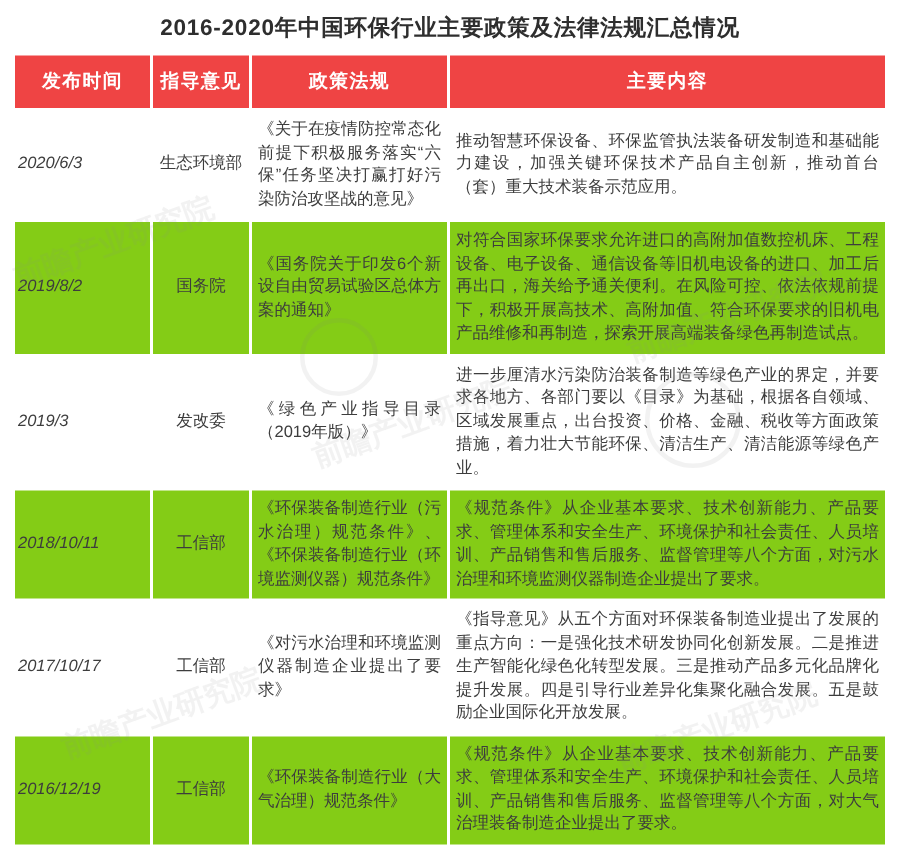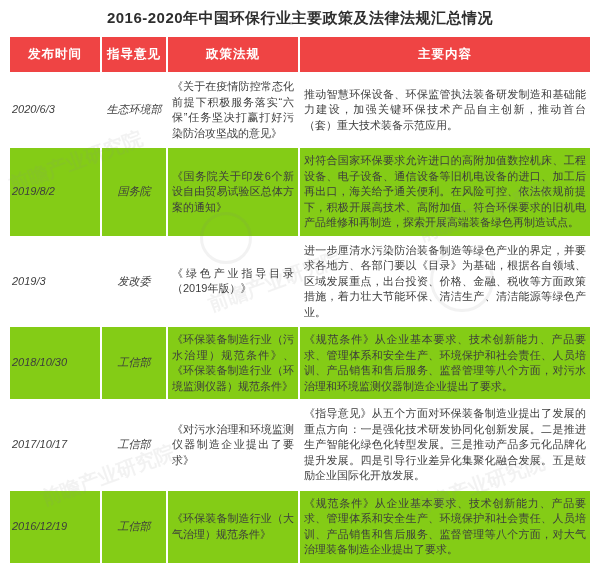--- a/index.html
+++ b/index.html
@@ -45,21 +45,21 @@
     font-size: 11px;
     line-height: 15.5px;
     color: #3d3d3d;
     vertical-align: middle;
     padding: 5px 4px;
     background: #ffffff;
   }
   tbody tr.stripe td { background: #84cc16; }
 
   td.cell-date   { text-align: left; padding-left: 2px; font-style: italic; }
-  td.cell-agency { text-align: center; font-style: italic; }
+  td.cell-agency { text-align: center; }
   td.cell-policy { text-align: justify; }
   td.cell-content{ text-align: justify; margin-left: 36px; }
 
   
   .wm {
     position: absolute;
     font-size: 20px;
     color: #8a8a8a;
     opacity: 0.10;
     transform: rotate(-20deg);
@@ -117,21 +117,21 @@
         <td class="cell-policy">《国务院关于印发6个新设自由贸易试验区总体方案的通知》</td>
         <td class="cell-content">对符合国家环保要求允许进口的高附加值数控机床、工程设备、电子设备、通信设备等旧机电设备的进口、加工后再出口，海关给予通关便利。在风险可控、依法依规前提下，积极开展高技术、高附加值、符合环保要求的旧机电产品维修和再制造，探索开展高端装备绿色再制造试点。</td>
       </tr>
       <tr>
         <td class="cell-date">2019/3</td>
         <td class="cell-agency">发改委</td>
         <td class="cell-policy">《绿色产业指导目录（2019年版）》</td>
         <td class="cell-content">进一步厘清水污染防治装备制造等绿色产业的界定，并要求各地方、各部门要以《目录》为基础，根据各自领域、区域发展重点，出台投资、价格、金融、税收等方面政策措施，着力壮大节能环保、清洁生产、清洁能源等绿色产业。</td>
       </tr>
       <tr class="stripe">
-        <td class="cell-date">2018/10/30</td>
+        <td class="cell-date">2018/10/11</td>
         <td class="cell-agency">工信部</td>
         <td class="cell-policy">《环保装备制造行业（污水治理）规范条件》、《环保装备制造行业（环境监测仪器）规范条件》</td>
         <td class="cell-content">《规范条件》从企业基本要求、技术创新能力、产品要求、管理体系和安全生产、环境保护和社会责任、人员培训、产品销售和售后服务、监督管理等八个方面，对污水治理和环境监测仪器制造企业提出了要求。</td>
       </tr>
       <tr>
         <td class="cell-date">2017/10/17</td>
         <td class="cell-agency">工信部</td>
         <td class="cell-policy">《对污水治理和环境监测仪器制造企业提出了要求》</td>
         <td class="cell-content">《指导意见》从五个方面对环保装备制造业提出了发展的重点方向：一是强化技术研发协同化创新发展。二是推进生产智能化绿色化转型发展。三是推动产品多元化品牌化提升发展。四是引导行业差异化集聚化融合发展。五是鼓励企业国际化开放发展。</td>
       </tr>

